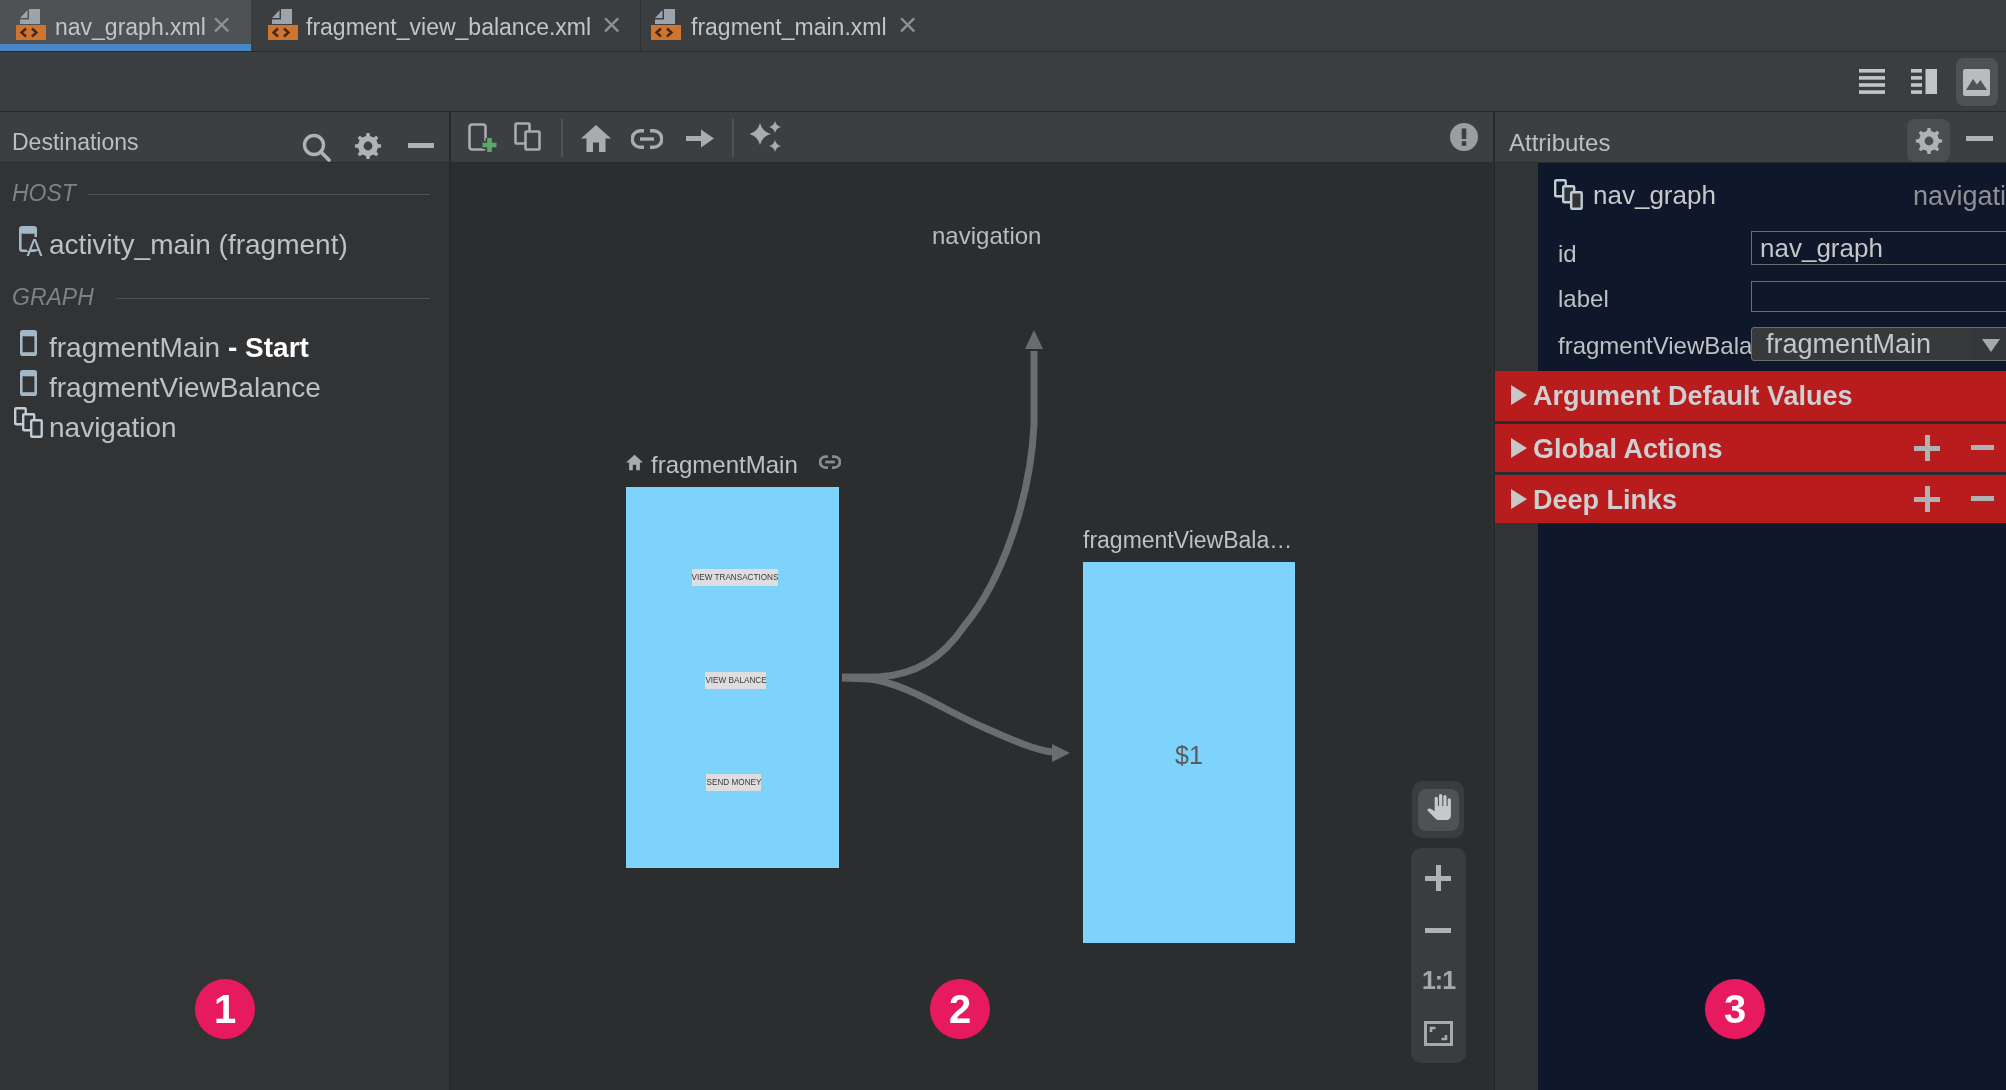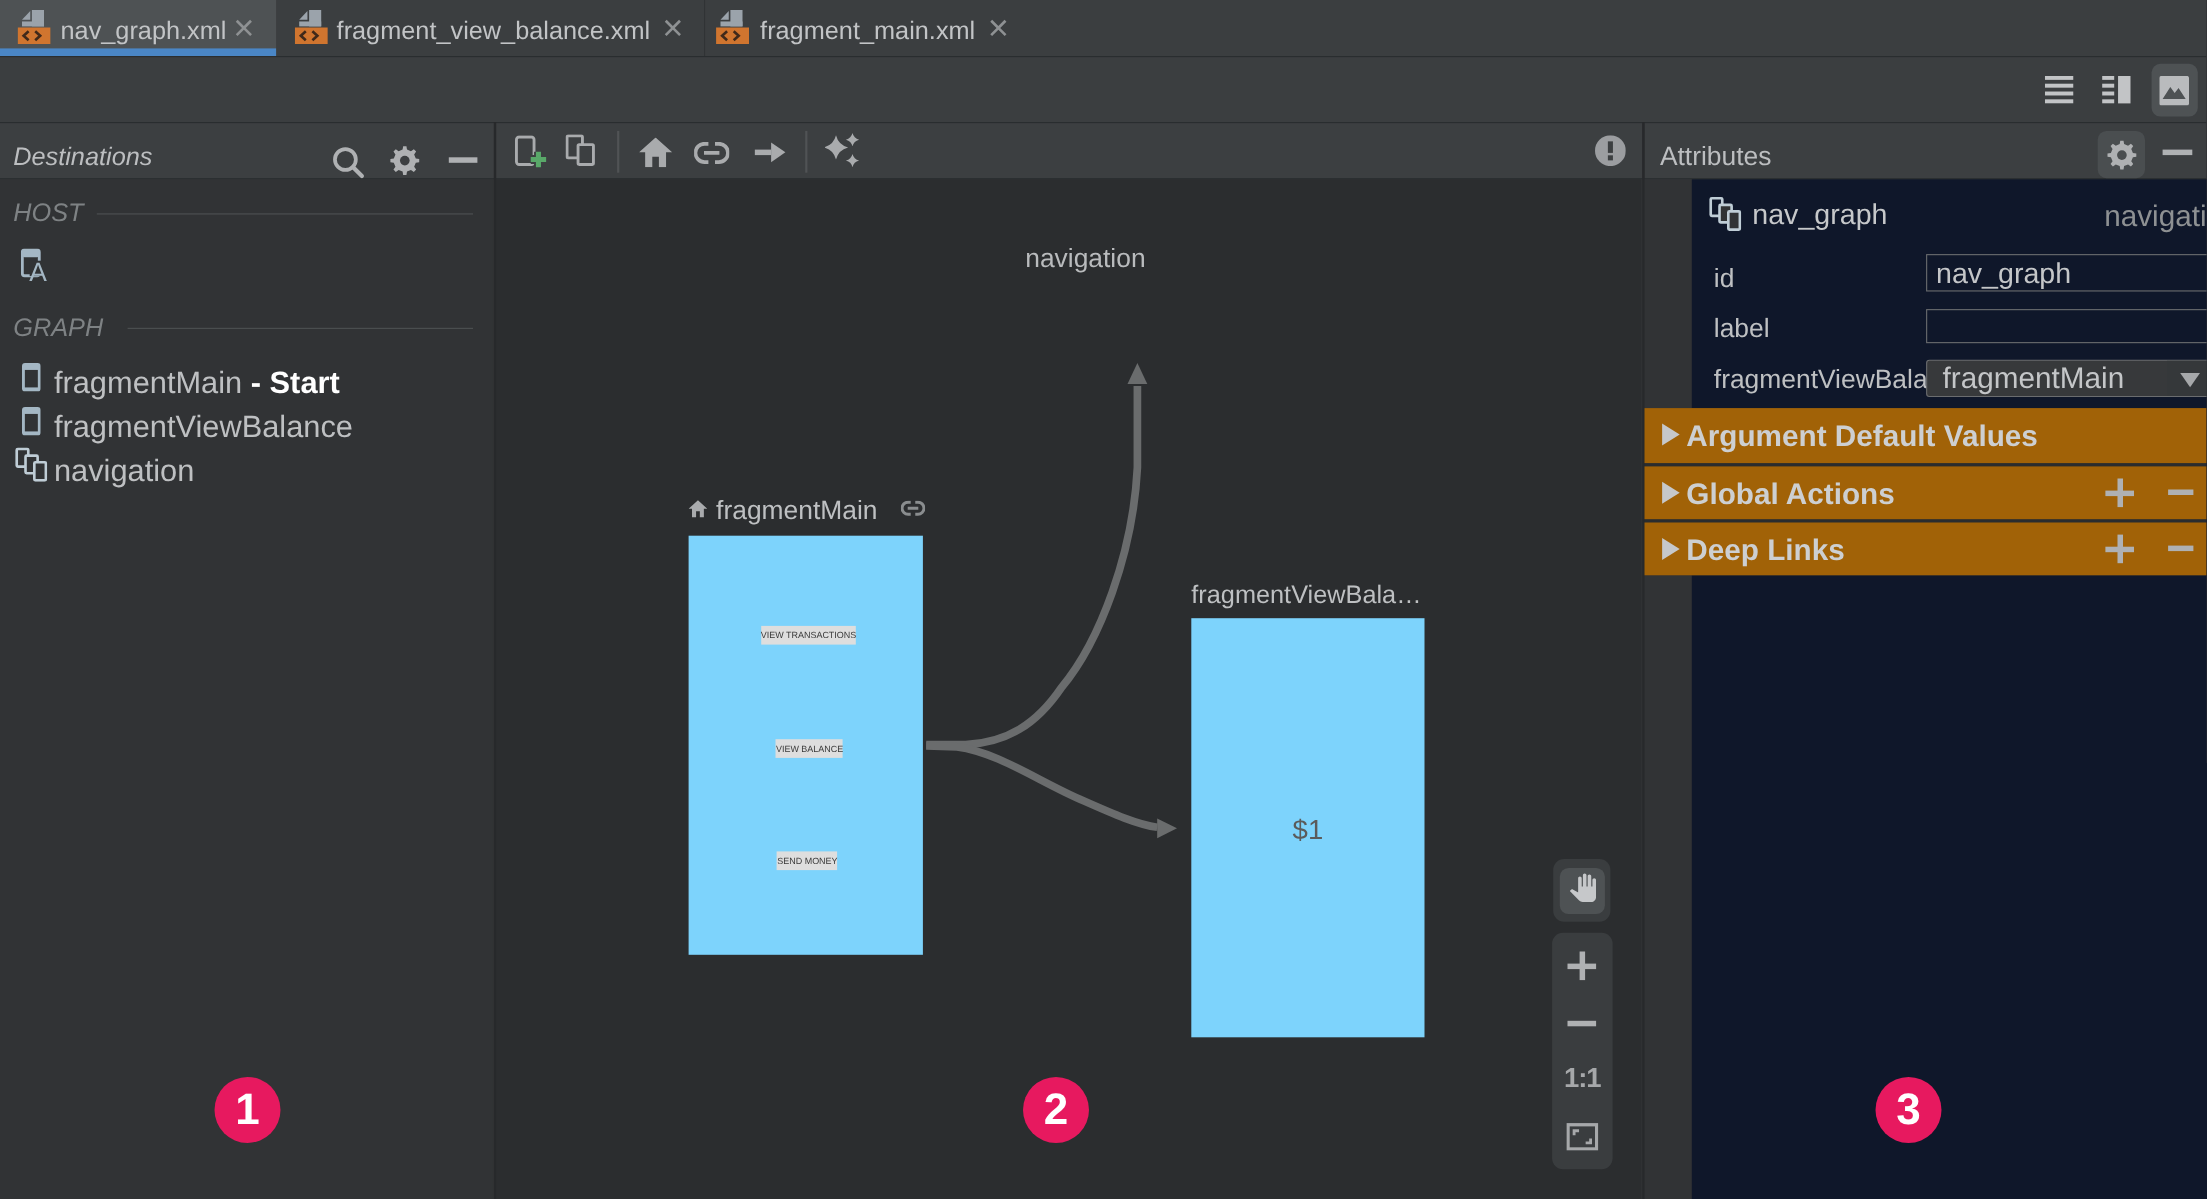--- a/index.html
+++ b/index.html
@@ -32,21 +32,21 @@
   .screen{position:absolute;background:#7dd3fc;}
   .androidbtn{position:absolute;background:#DEDEDE;color:#3A3A3A;
               text-align:center;white-space:nowrap;}
   .androidbtn span{position:absolute;left:50%;top:50%;font-size:17px;
               transform:translate(-50%,-50%) scale(0.48);white-space:nowrap;}
   .circle{position:absolute;width:60px;height:60px;border-radius:50%;background:#E7195F;
           color:#fff;font-size:40px;font-weight:bold;text-align:center;line-height:60px;}
   .attrlabel{position:absolute;font-size:24px;color:#BEC0C2;white-space:nowrap;}
   .input{position:absolute;width:264px;height:34px;border:1px solid #6B6D6F;box-sizing:border-box;
          font-size:26px;color:#C4C6C8;padding-left:8px;line-height:32px;}
-  .band{position:absolute;left:1494px;width:512px;height:48px;background:#a16207;}
+  .band{position:absolute;left:1494px;width:512px;height:48px;background:#b91c1c;}
   .bandtxt{position:absolute;left:39px;top:10px;font-size:27px;font-weight:bold;color:#CDCFD1;white-space:nowrap;}
   .tri{position:absolute;left:17px;top:14px;width:0;height:0;border-left:16px solid #C6C8CA;
        border-top:10.5px solid transparent;border-bottom:10.5px solid transparent;}
   .plus{position:absolute;width:26px;height:26px;}
   .plus:before{content:"";position:absolute;left:11px;top:0;width:5px;height:26px;background:#AFB1B3;}
   .plus:after{content:"";position:absolute;left:0;top:11px;width:26px;height:5px;background:#AFB1B3;}
   .minusbar{position:absolute;height:5px;background:#AFB1B3;}
   .zoombox{position:absolute;background:#3A3D3F;border-radius:10px;}
 </style>
 </head>
@@ -112,21 +112,21 @@
   </svg>
 
   <div class="abs" style="left:1956px;top:6px;width:42px;height:48px;background:#4E5254;border-radius:8px;"></div>
   <svg class="abs" style="left:1963px;top:17px" width="27" height="27" viewBox="0 0 27 27">
     <rect x="0" y="0" width="27" height="27" rx="2" fill="#B9BBBD"></rect>
     <polygon points="3,21 10,10 14,15.5 17.5,11 24,21" fill="#4E5254"></polygon>
   </svg>
 </div>
 
 <div class="abs" id="hdrrow">
-  <div class="hdrtitle" style="left:12px;font-size:23px;font-style:italic;">Destinations</div>
+  <div class="hdrtitle" style="left:12px;font-size:23px;">Destinations</div>
 
   <svg class="abs" style="left:302px;top:21px" width="30" height="30" viewBox="0 0 30 30">
     <circle cx="12" cy="12" r="9.5" fill="none" stroke="#AFB1B3" stroke-width="3.4"></circle>
     <line x1="19" y1="19" x2="27" y2="27" stroke="#AFB1B3" stroke-width="3.8" stroke-linecap="round"></line>
   </svg>
 
   <svg class="abs" style="left:354px;top:20px" width="28" height="28" viewBox="0 0 28 28">
     <polygon points="12.0,4.0 12.5,0.9 15.5,0.9 16.0,4.0 19.6,5.5 22.2,3.7 24.3,5.8 22.5,8.4 24.0,12.0 27.1,12.5 27.1,15.5 24.0,16.0 22.5,19.6 24.3,22.2 22.2,24.3 19.6,22.5 16.0,24.0 15.5,27.1 12.5,27.1 12.0,24.0 8.4,22.5 5.8,24.3 3.7,22.2 5.5,19.6 4.0,16.0 0.9,15.5 0.9,12.5 4.0,12.0 5.5,8.4 3.7,5.8 5.8,3.7 8.4,5.5" fill="#AFB1B3"></polygon>
     <circle cx="14" cy="14" r="4.4" fill="#3C3F41"></circle>
   </svg>
@@ -195,20 +195,21 @@
 <div class="abs" id="leftpanel">
   <div class="grouplabel" style="left:12px;top:17px">HOST</div>
   <div class="groupline" style="left:88px;top:31px;width:342px"></div>
 
   <svg class="abs" style="left:19px;top:63px" width="26" height="30" viewBox="0 0 26 30">
     <rect x="1.3" y="1.3" width="15.4" height="23.4" rx="2" fill="none" stroke="#A4B7C4" stroke-width="2.6"></rect>
     <rect x="1.3" y="1.3" width="15.4" height="6.5" rx="2" fill="#A4B7C4"></rect>
     <rect x="8" y="11" width="12" height="14" fill="#313335"></rect>
     <text x="7.5" y="29.5" font-family="Liberation Sans, sans-serif" font-size="24" fill="#A4B7C4">A</text>
   </svg>
+  <div class="rowtxt" style="left:49px;top:66px">activity_main (fragment)</div>
   <div class="grouplabel" style="left:12px;top:121px">GRAPH</div>
   <div class="groupline" style="left:116px;top:135px;width:314px"></div>
 
   <svg class="abs" style="left:20px;top:167px" width="17" height="26" viewBox="0 0 17 26">
     <rect x="1.3" y="1.3" width="14.4" height="23.4" rx="1.5" fill="none" stroke="#A4B7C4" stroke-width="2.6"></rect>
     <rect x="1.3" y="1.3" width="14.4" height="5" fill="#A4B7C4"></rect>
     <rect x="1.3" y="22.2" width="14.4" height="2.5" fill="#A4B7C4"></rect>
   </svg>
   <div class="rowtxt" style="left:49px;top:169px">fragmentMain <span class="dim">- Start</span></div>
   <svg class="abs" style="left:20px;top:207px" width="17" height="26" viewBox="0 0 17 26">

